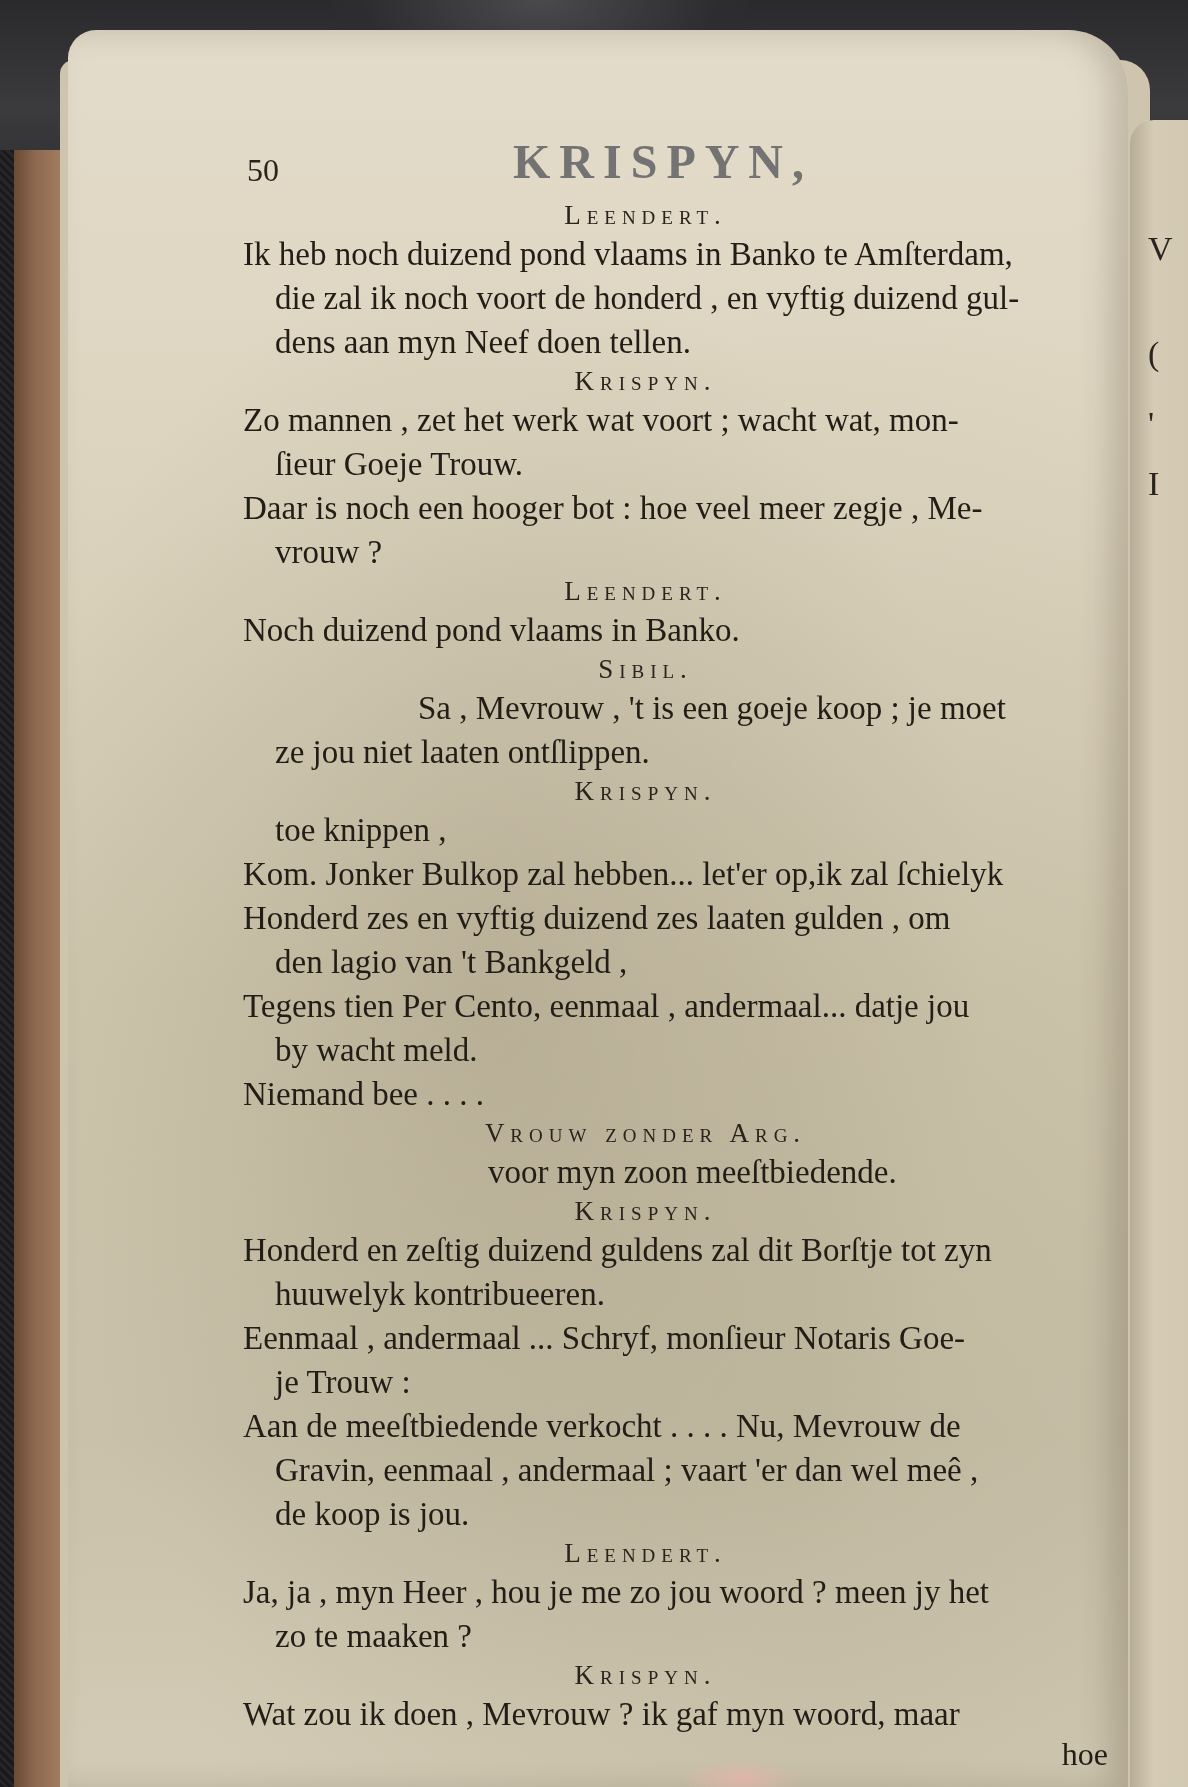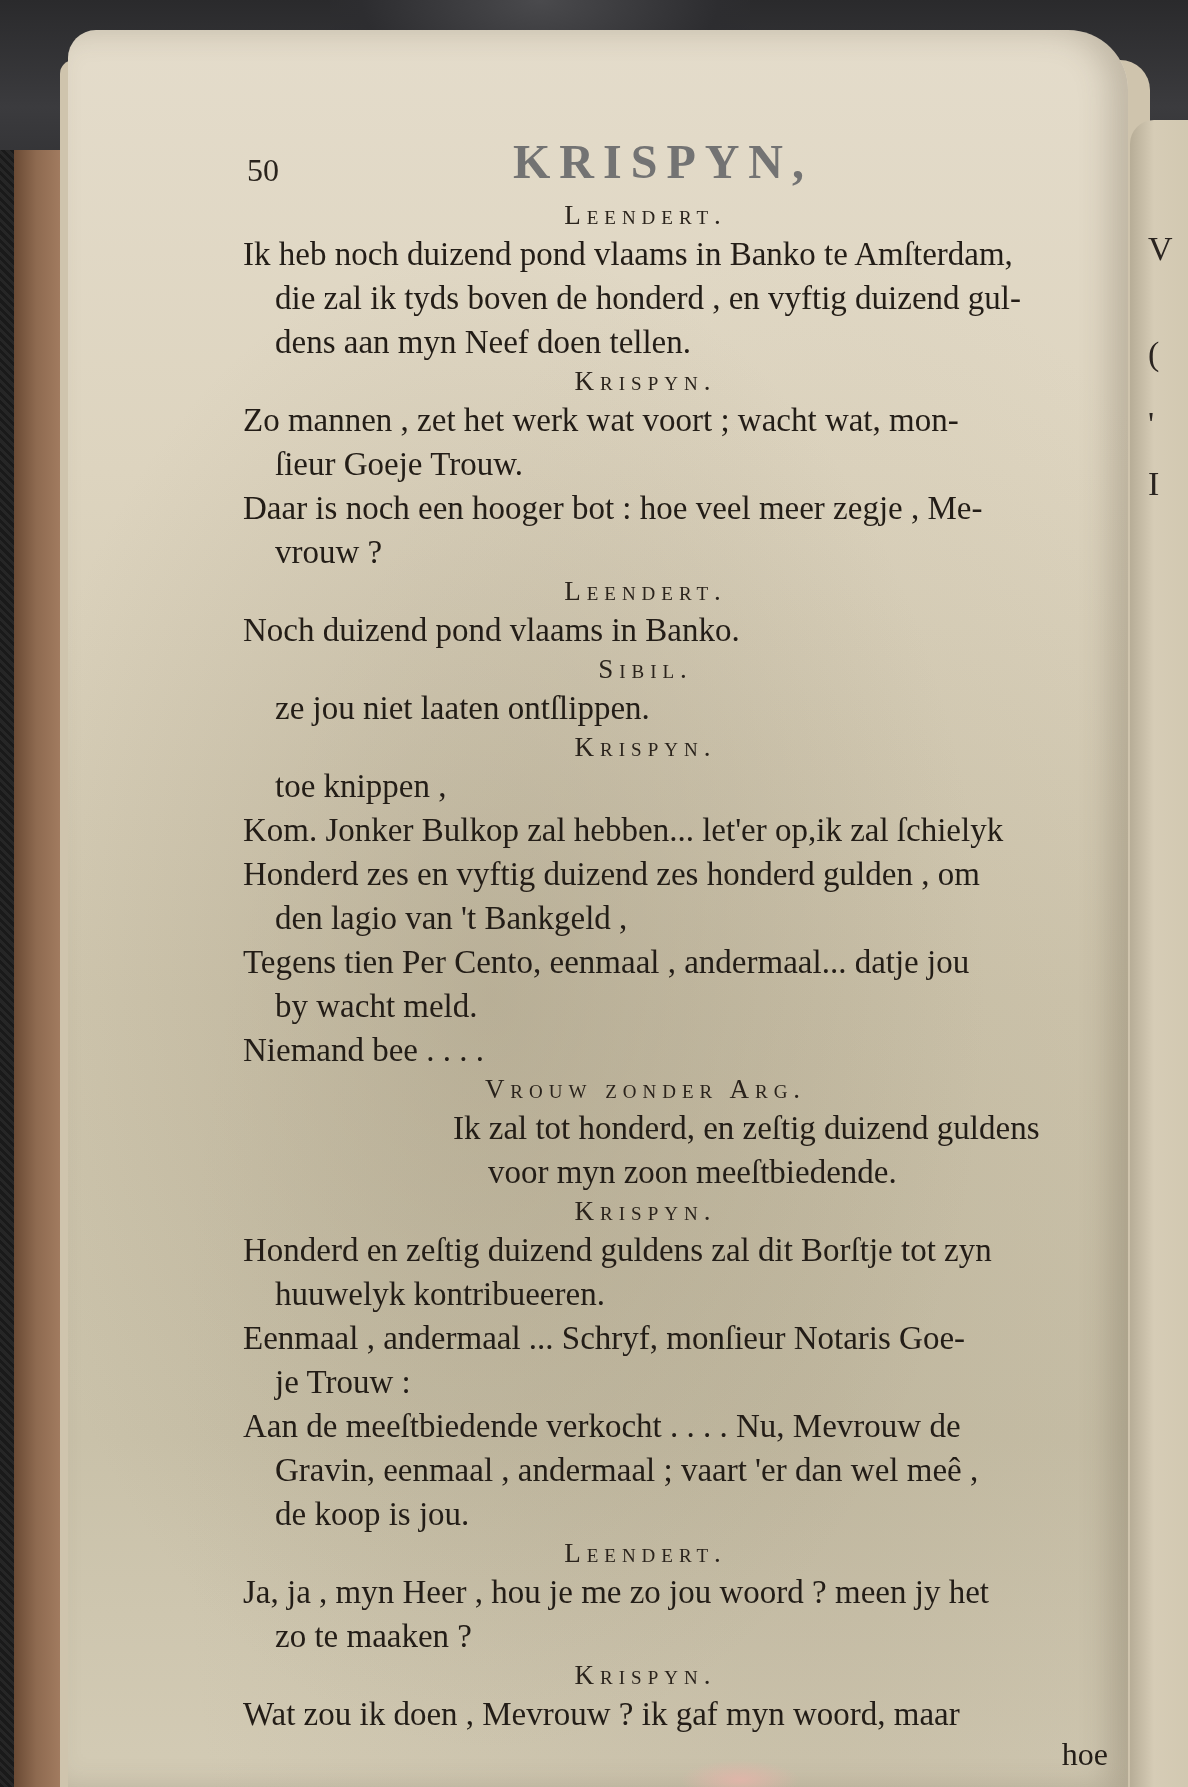--- a/index.html
+++ b/index.html
@@ -88,41 +88,41 @@
 <div class="page"></div>
 
 <div class="text-block">
   <div class="running-head">
     <span class="page-number">50</span>
     <span class="running-title">KRISPYN,</span>
   </div>
   <div id="blocks">
       <div class="speaker">Leendert.</div>
       <div class="line">Ik heb noch duizend pond vlaams in Banko te Amſterdam,</div>
-      <div class="line cont">die zal ik tyds boven de honderd , en vyftig duizend gul-</div>
+      <div class="line cont">die zal ik noch voort de honderd , en vyftig duizend gul-</div>
       <div class="line cont">dens aan myn Neef doen tellen.</div>
       <div class="speaker">Krispyn.</div>
       <div class="line">Zo mannen , zet het werk wat voort ; wacht wat, mon-</div>
       <div class="line cont">ſieur Goeje Trouw.</div>
       <div class="line">Daar is noch een hooger bot : hoe veel meer zegje , Me-</div>
       <div class="line cont">vrouw ?</div>
       <div class="speaker">Leendert.</div>
       <div class="line">Noch duizend pond vlaams in Banko.</div>
       <div class="speaker">Sibil.</div>
+      <div class="line indent-sibil">Sa , Mevrouw , 't is een goeje koop ; je moet</div>
       <div class="line cont">ze jou niet laaten ontſlippen.</div>
       <div class="speaker">Krispyn.</div>
       <div class="line cont">toe knippen ,</div>
       <div class="line">Kom. Jonker Bulkop zal hebben... let'er op,ik zal ſchielyk</div>
-      <div class="line">Honderd zes en vyftig duizend zes honderd gulden , om</div>
+      <div class="line">Honderd zes en vyftig duizend zes laaten gulden , om</div>
       <div class="line cont">den lagio van 't Bankgeld ,</div>
       <div class="line">Tegens tien Per Cento, eenmaal , andermaal... datje jou</div>
       <div class="line cont">by wacht meld.</div>
       <div class="line">Niemand bee . . . .</div>
       <div class="speaker">Vrouw zonder Arg.</div>
-      <div class="line indent-vrouw">Ik zal tot honderd, en zeſtig duizend guldens</div>
       <div class="line cont-vrouw">voor myn zoon meeſtbiedende.</div>
       <div class="speaker">Krispyn.</div>
       <div class="line">Honderd en zeſtig duizend guldens zal dit Borſtje tot zyn</div>
       <div class="line cont">huuwelyk kontribueeren.</div>
       <div class="line">Eenmaal , andermaal ... Schryf, monſieur Notaris Goe-</div>
       <div class="line cont">je Trouw :</div>
       <div class="line">Aan de meeſtbiedende verkocht . . . . Nu, Mevrouw de</div>
       <div class="line cont">Gravin, eenmaal , andermaal ; vaart 'er dan wel meê ,</div>
       <div class="line cont">de koop is jou.</div>
       <div class="speaker">Leendert.</div>

